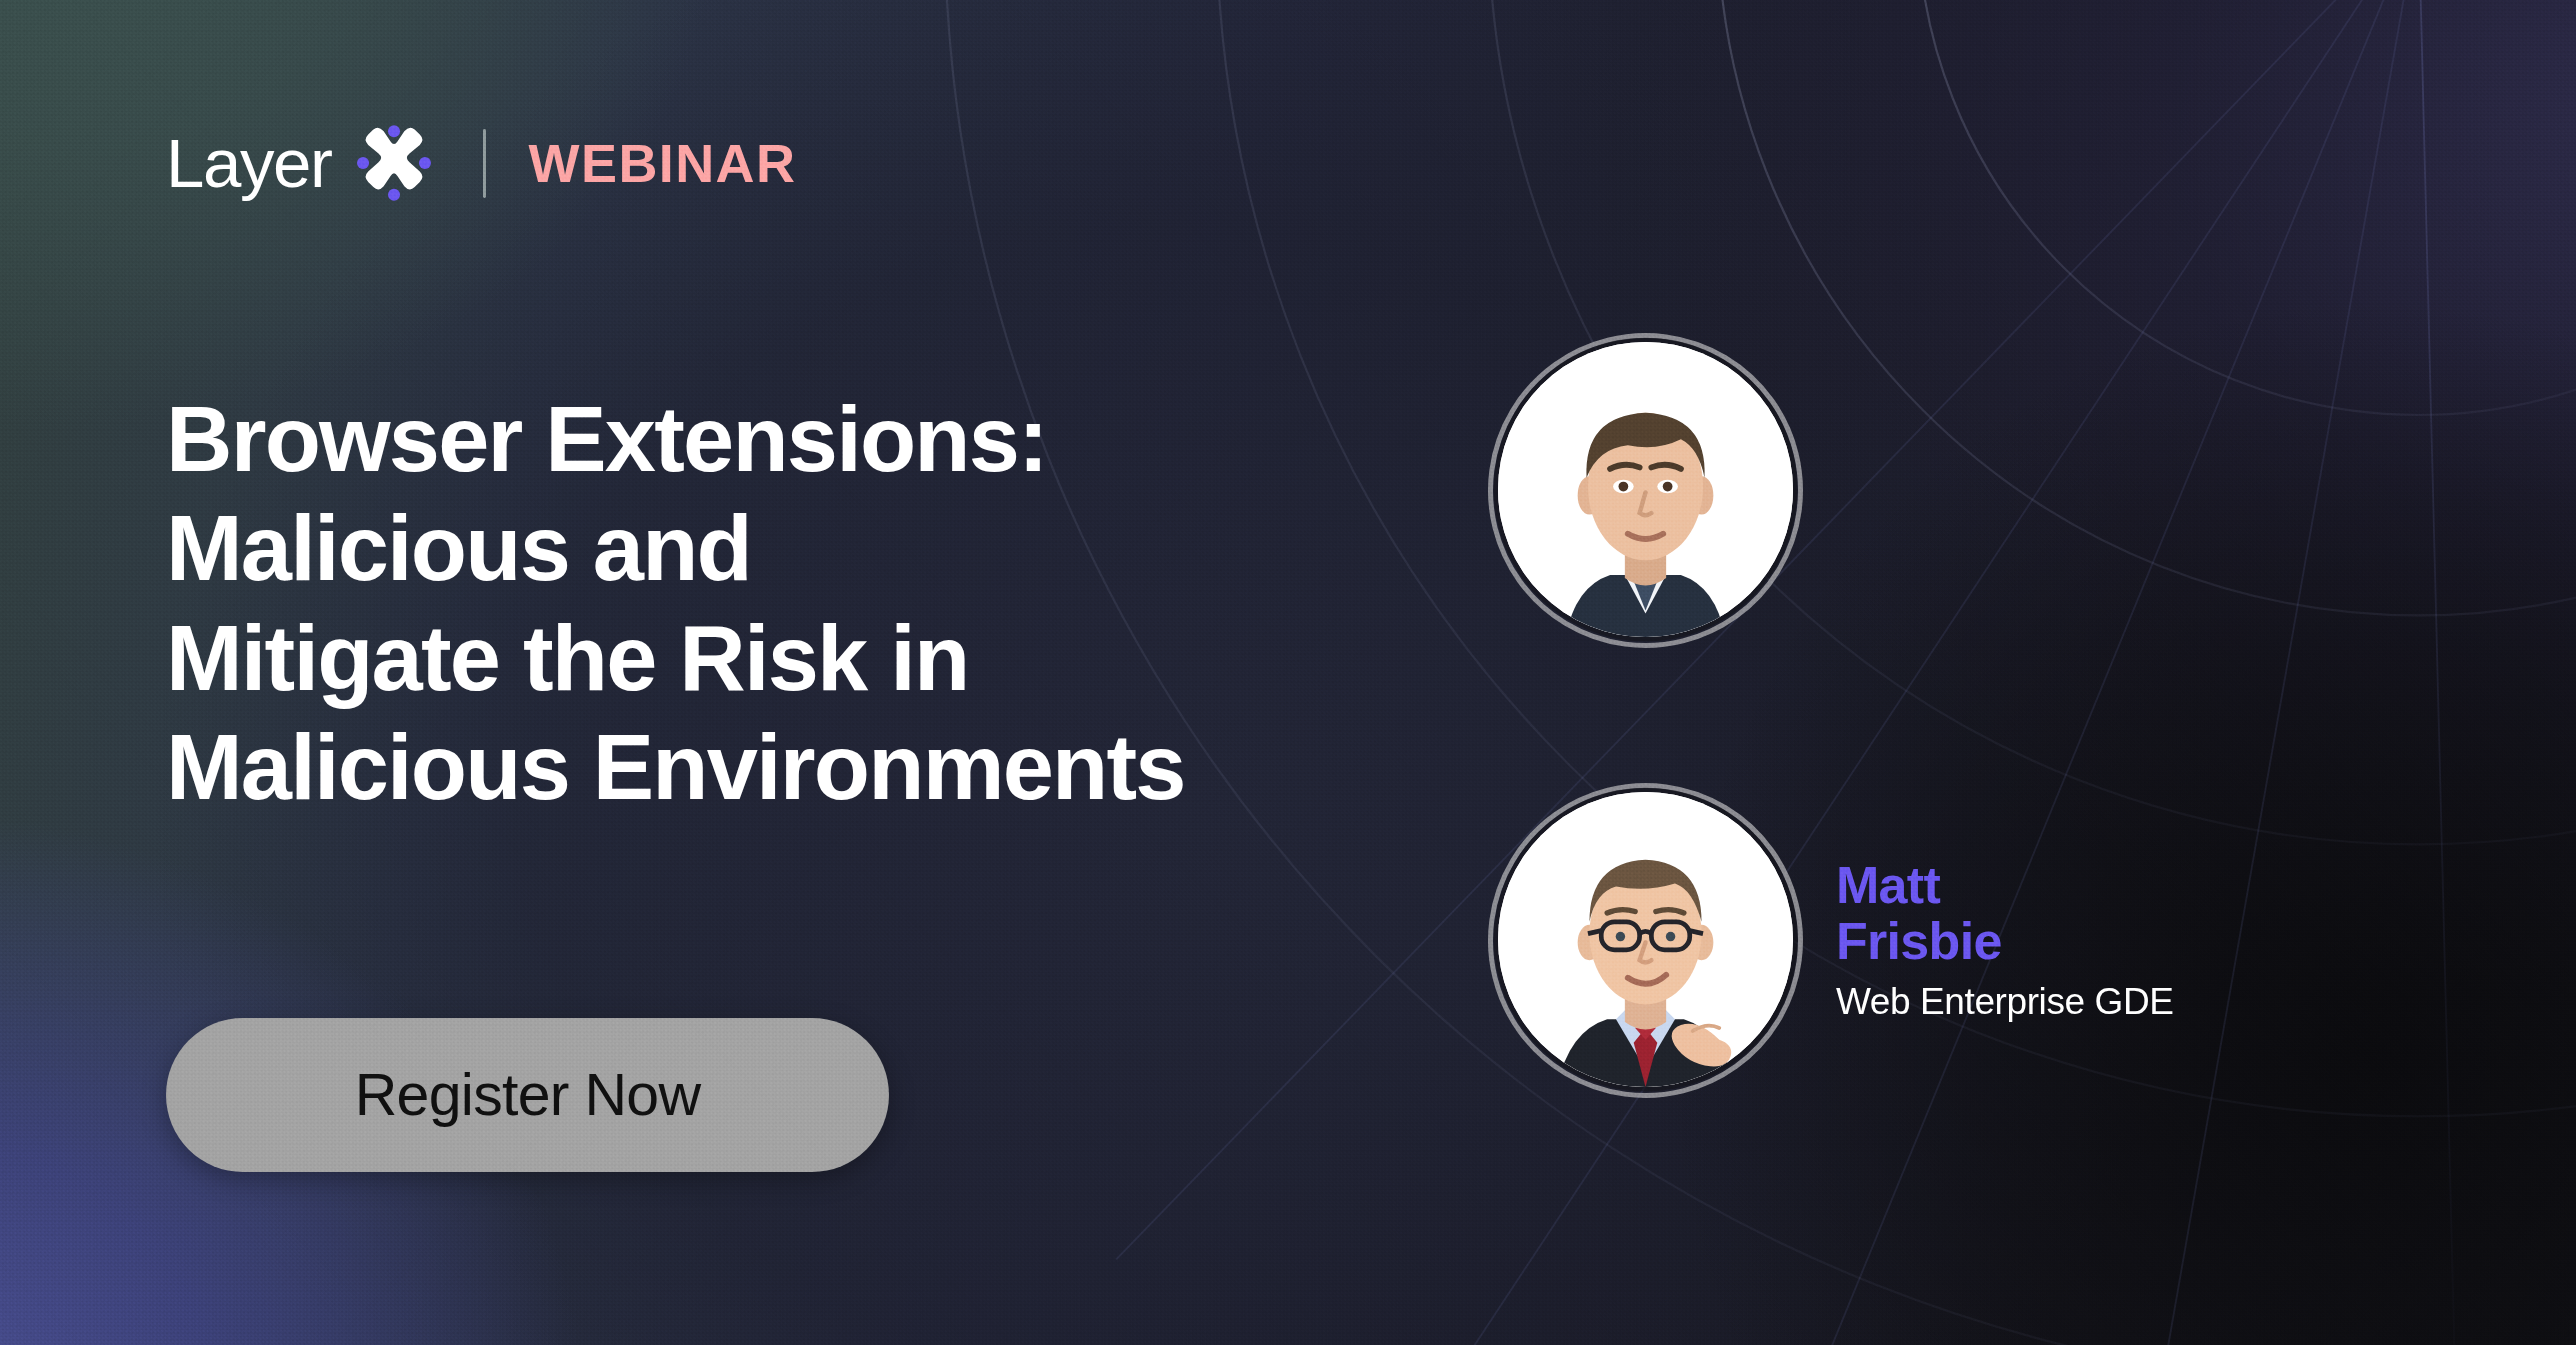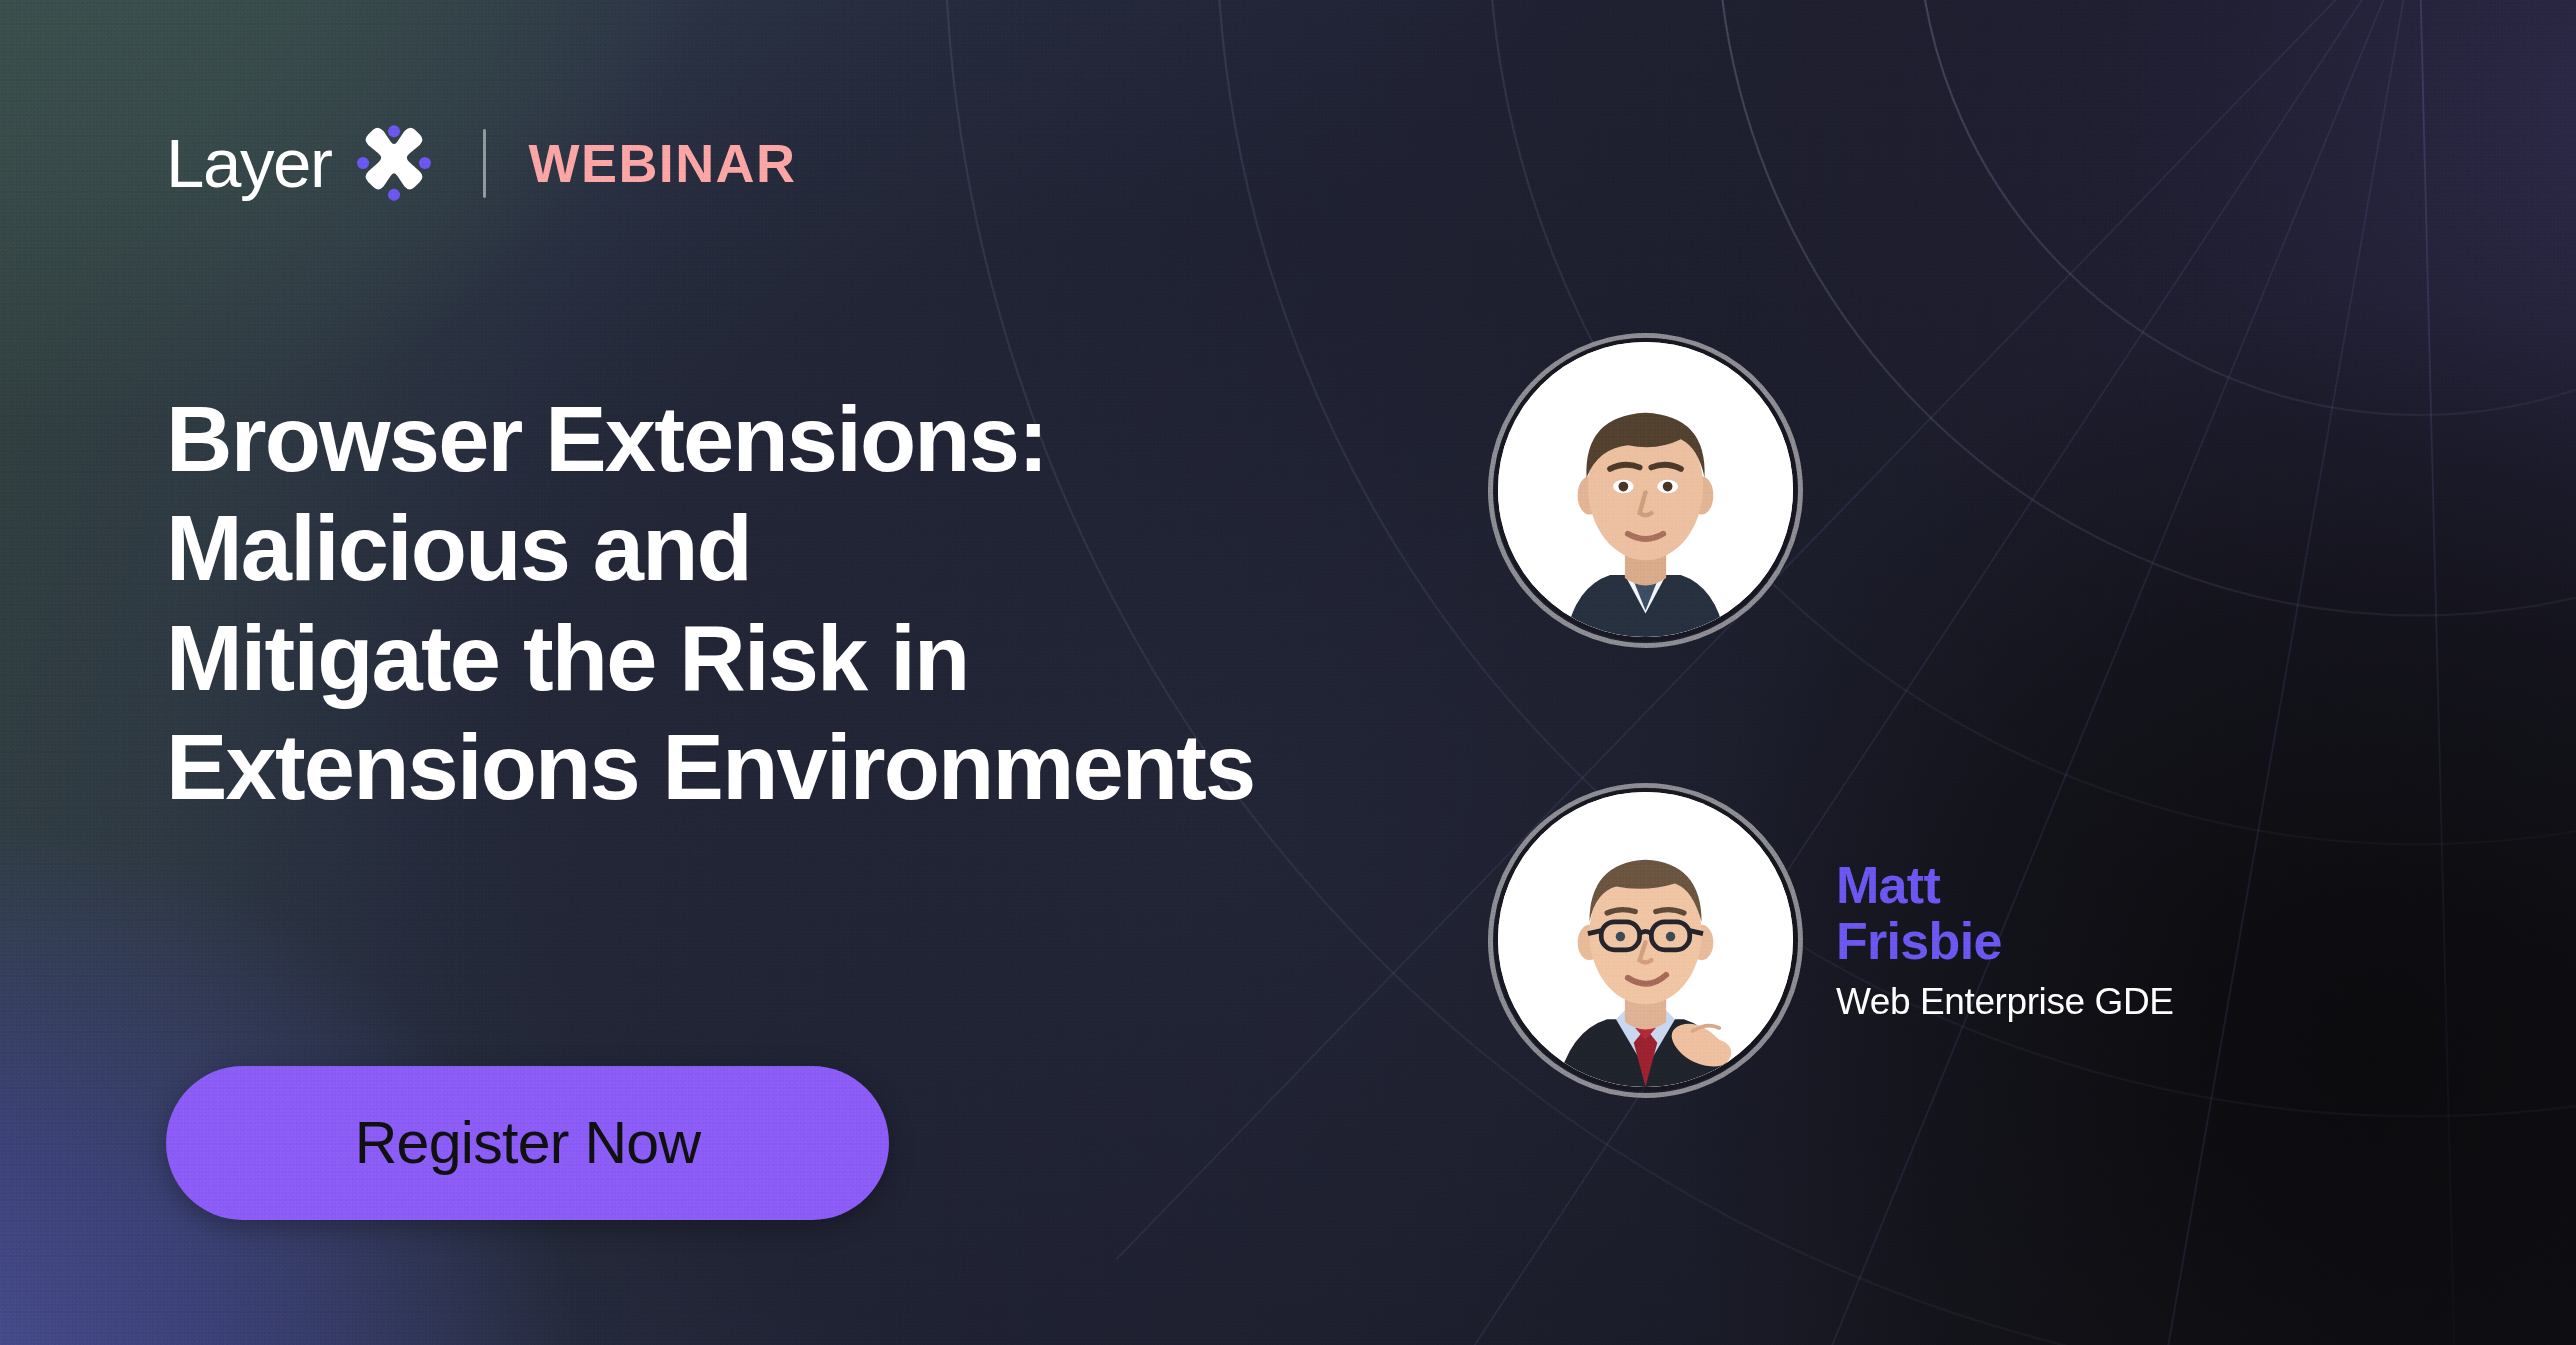--- a/index.html
+++ b/index.html
@@ -83,26 +83,25 @@
     font-weight:700;
     line-height:1.19;
     letter-spacing:-1.8px;
   }
   .headline .hl-line{display:block; white-space:nowrap;}
 
   
   .cta{
     position:absolute; left:166px; top:1018px;
     width:723px; height:154px;
-    background:#8b5cf6;
+    background:#a3a3a3;
     border-radius:79px;
     display:flex; align-items:center; justify-content:center;
     cursor:pointer;
     box-shadow:0 7.2px 26px rgba(0,0,0,.30);
-    margin-top:48px;
   }
   .cta-label{
     color:#101010;
     font-size:59px;
     font-weight:400;
     letter-spacing:-0.7px;
   }
 
   
   .speakers{position:absolute; left:1488px; top:333px;}
@@ -206,21 +205,21 @@
 
     <div class="divider"></div>
 
     <div class="webinar">WEBINAR</div>
   </div>
 
   <h1 class="headline">
     <span class="hl-line">Browser Extensions:</span>
     <span class="hl-line">Malicious and</span>
     <span class="hl-line">Mitigate the Risk in</span>
-    <span class="hl-line">Extensions Environments</span>
+    <span class="hl-line">Malicious Environments</span>
   </h1>
 
   <div class="cta">
     <span class="cta-label">Register Now</span>
   </div>
 
   <div class="speakers">
 
     <div class="speaker">
       <div class="avatar-wrap">

